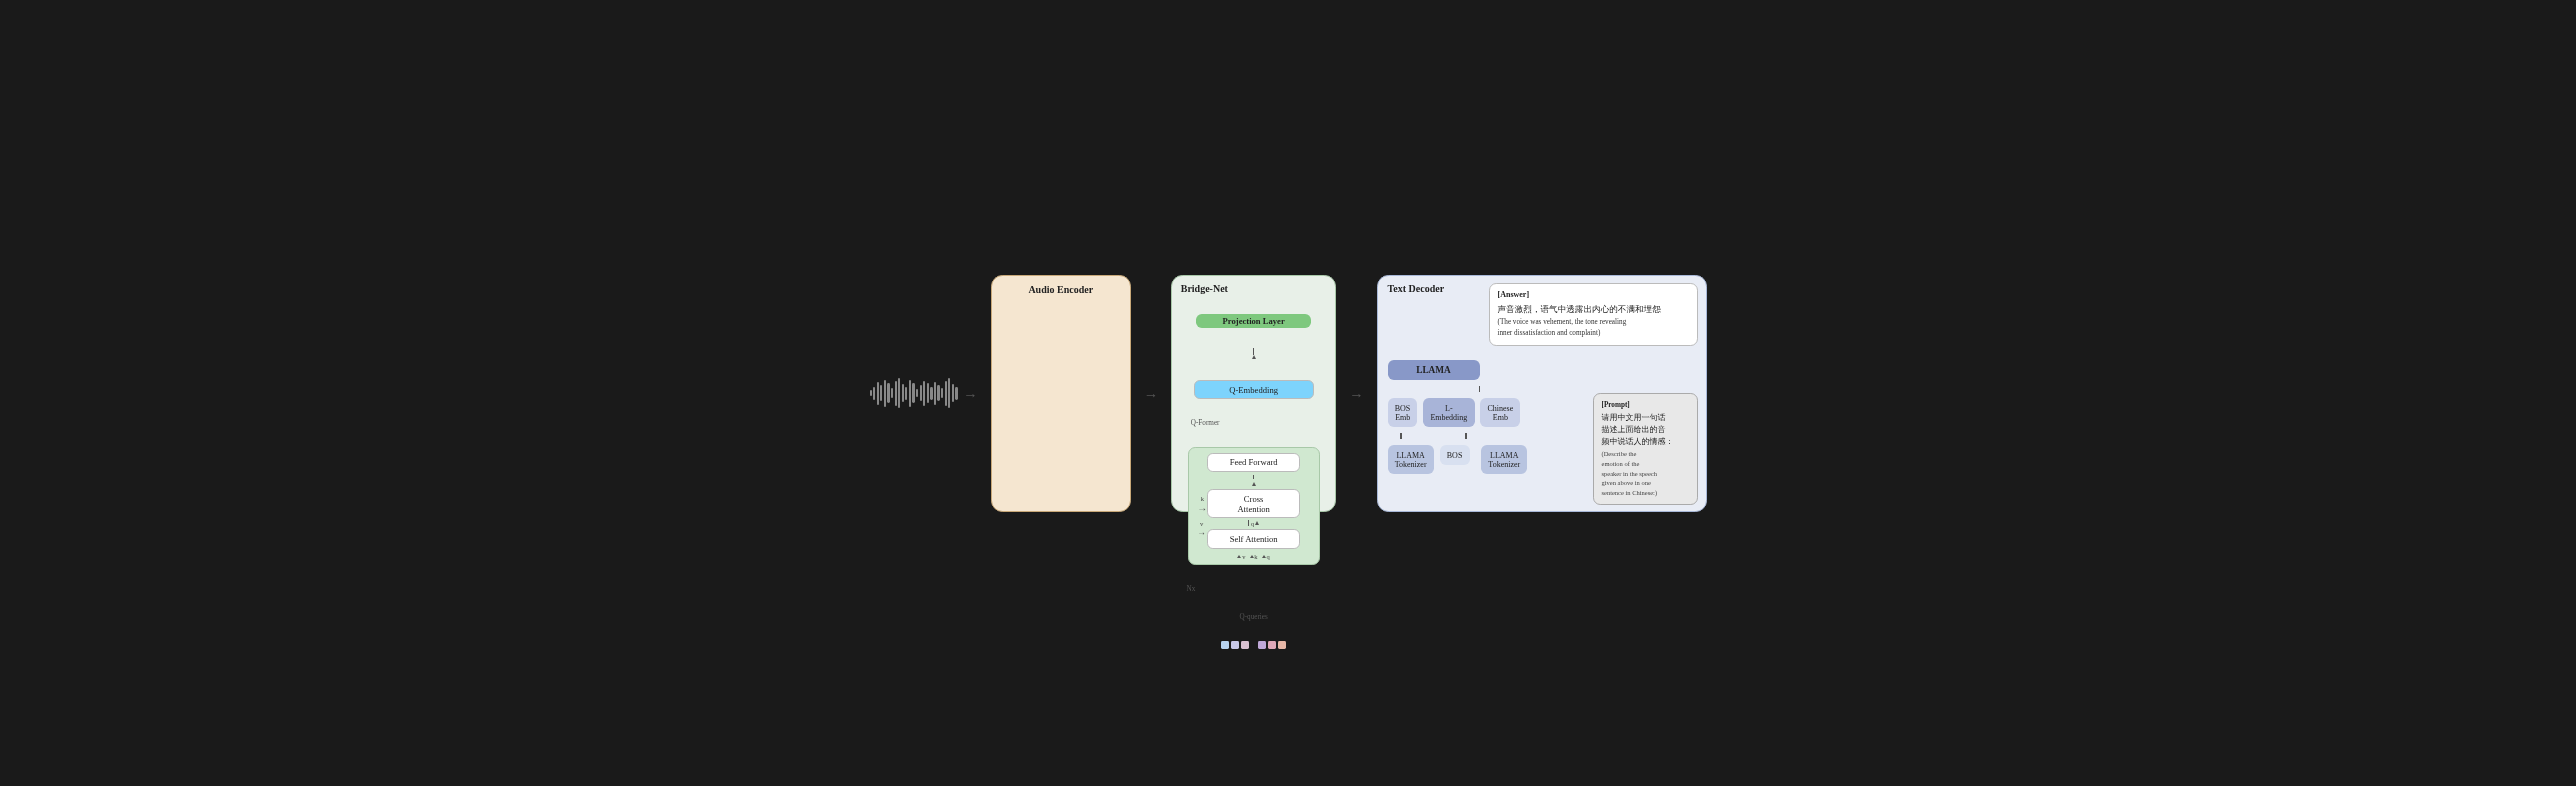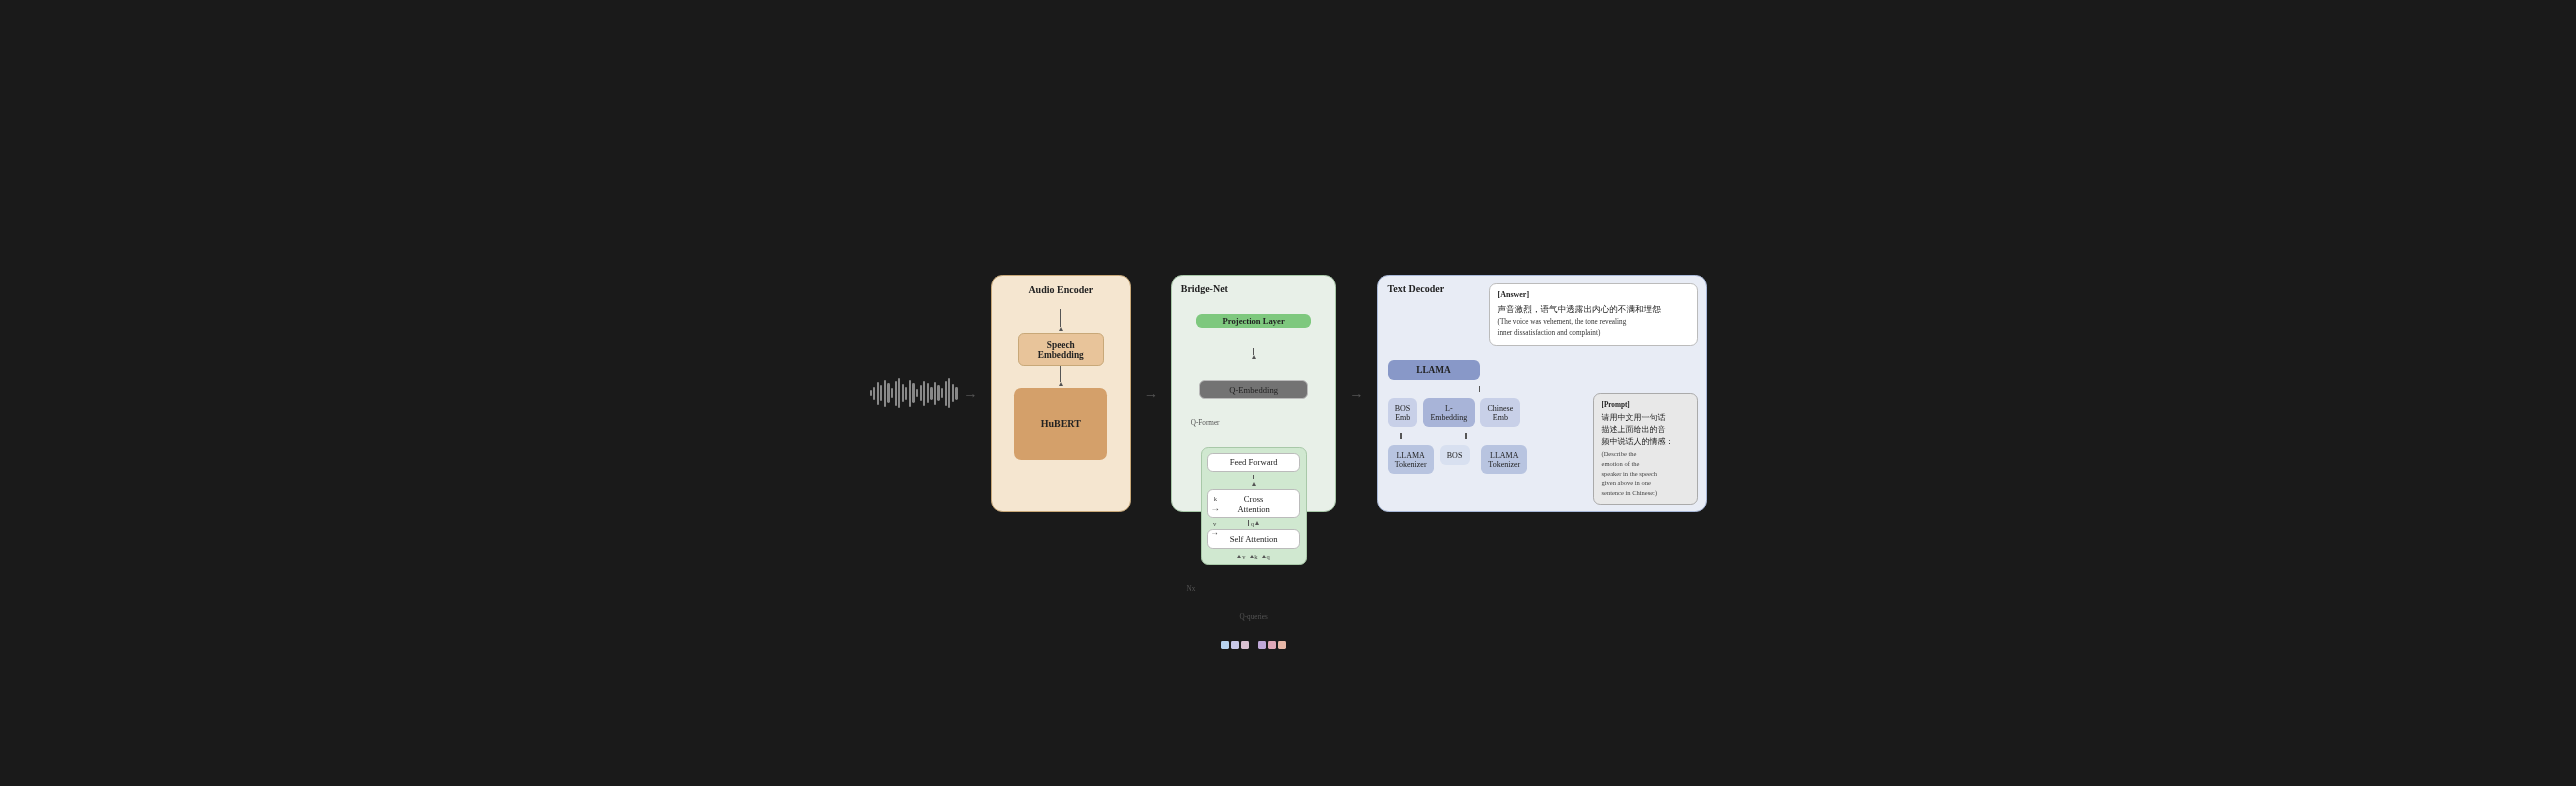--- a/index.html
+++ b/index.html
@@ -120,40 +120,40 @@
       background: #7ec87e;
       border-radius: 5.8px;
       padding: 2px 13px;
       text-align: center;
       font-size: 8.6px;
       font-weight: bold;
       color: #222;
       width: 115px;
     }
     .q-embedding-box {
-      background: #737373;
+      background: #7dd3fc;
       border: 1.1px solid #bbb;
       border-radius: 5.8px;
       padding: 3.6px 10px;
       text-align: center;
       font-size: 8.6px;
       color: #222;
-      width: 109px;
+      width: 120px;
     }
     
     .qformer-box {
       background: #d0e8d0;
       border: 1.1px solid #a8c8a8;
       border-radius: 7.2px;
       padding: 4.3px 5.8px;
       display: flex;
       flex-direction: column;
       align-items: center;
       gap: 2.9px;
-      width: 106px;
+      width: 132px;
     }
     .feed-forward-box {
       background: white;
       border: 1.1px solid #bbb;
       border-radius: 5.8px;
       padding: 3.6px 10px;
       text-align: center;
       font-size: 8.6px;
       color: #222;
       width: 93px;
@@ -329,34 +329,20 @@
         <div class="waveform-bar" style="height: 30px;"></div>
         <div class="waveform-bar" style="height: 18px;"></div>
         <div class="waveform-bar" style="height: 13px;"></div>
       </div>
     <div class="section-arrow">→</div>
   </div>
 
   <div class="audio-encoder">
     <div class="audio-encoder-title">Audio Encoder</div>
 
-    <div style="position:relative; display:flex; flex-direction:column; align-items:center; width:100%; margin-top:7.2px;">
-
-      <div style="width:1.4px; height:18px; background:#555; margin-bottom:0;"></div>
-      <div class="arrow-up" style="margin-bottom:1.4px;"></div>
-      <div class="speech-embedding-box">
-        <span>Speech</span><br>
-        <span>Embedding</span>
-      </div>
-      <div style="width:1.4px; height:16px; background:#555;"></div>
-      <div class="arrow-up" style="margin-bottom:1.4px;"></div>
-      <div class="hubert-box">
-        <span>HuBERT</span>
-      </div>
-    </div>
   </div>
 
   <div class="section-arrow">→</div>
 
   <div class="bridge-net">
     <div class="bridge-net-title">Bridge-Net</div>
 
     <div class="proj-layer-box">Projection Layer</div>
 
     <div style="display:flex;flex-direction:column;align-items:center;">

